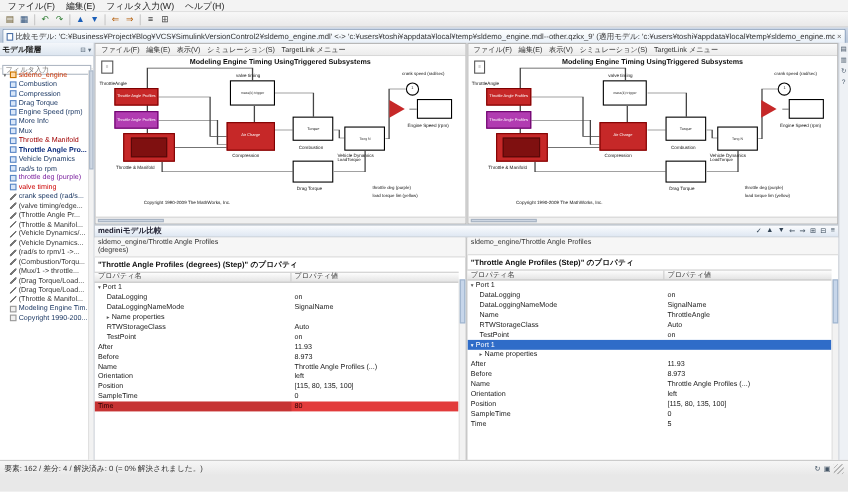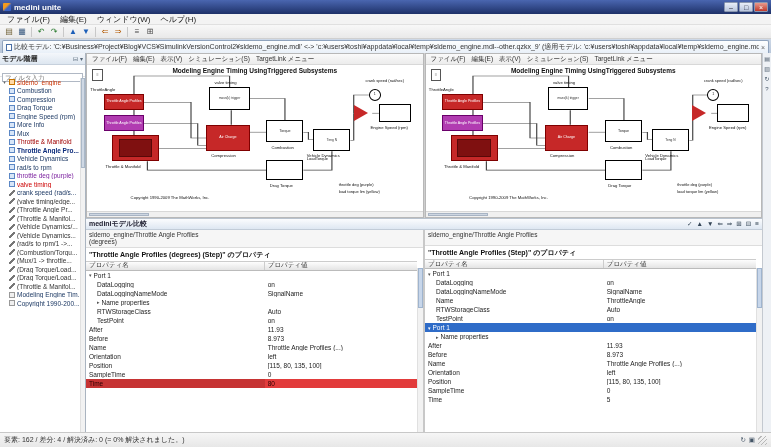--- a/index.html
+++ b/index.html
@@ -101,34 +101,25 @@
   .statusbar{height:15px;background:linear-gradient(#f6f6f6,#e7e7e7);border-top:1px solid #c8c8c8;
              display:flex;align-items:center;font-size:7px;color:#333;padding:0 4px;gap:3px;}
   .sb-icons{margin-left:auto;display:flex;gap:3px;font-size:6.5px;color:#456;align-items:center;}
   .grip{width:9px;height:9px;background:repeating-linear-gradient(135deg,transparent 0 2px,#b8b8b8 2px 3px);}
 </style>
 </head>
 <body>
 
 <div class="app">
 
-  <div class="titlebar">
-    <span class="app-icon"></span>
-    <span>medini unite</span>
-    <span class="win-controls">
-      <span class="winbtn">–</span>
-      <span class="winbtn">□</span>
-      <span class="winbtn close">×</span>
-    </span>
-  </div>
 
   <div class="menubar" id="menubar">
       <span class="menu-item">ファイル(F)</span>
       <span class="menu-item">編集(E)</span>
-      <span class="menu-item">ウィンドウ(W)</span>
+      <span class="menu-item">フィルタ入力(W)</span>
       <span class="menu-item">ヘルプ(H)</span>
     </div>
   <div class="toolbar" id="toolbar">
       <span class="ticon" style="color: rgb(107, 91, 46);">▤</span>
       <span class="ticon" style="color: rgb(53, 86, 125);">▦</span>
       <span class="tsep"></span>
       <span class="ticon" style="color: rgb(46, 125, 50);">↶</span>
       <span class="ticon" style="color: rgb(46, 125, 50);">↷</span>
       <span class="tsep"></span>
       <span class="ticon" style="color: rgb(28, 95, 184);">▲</span>

